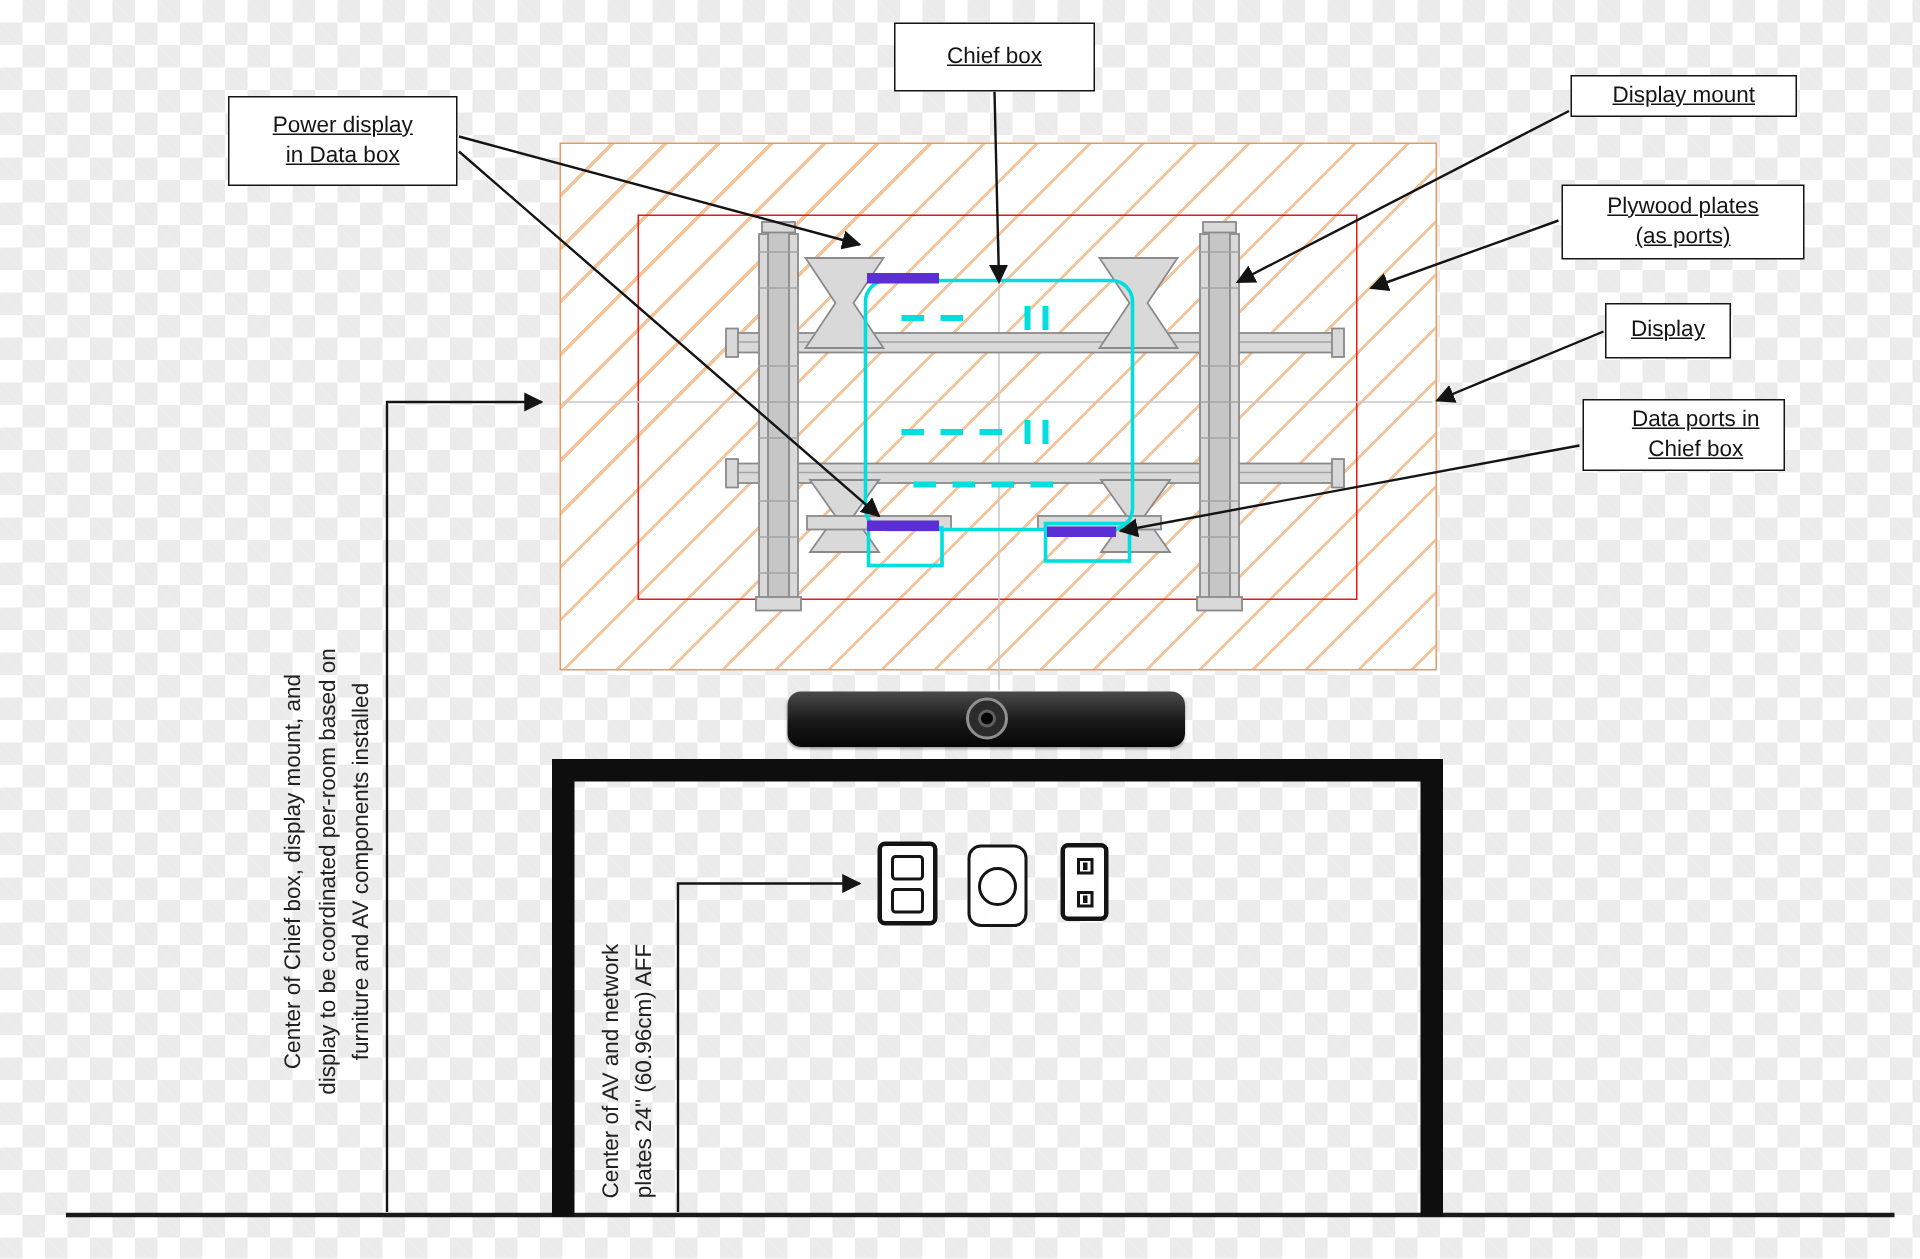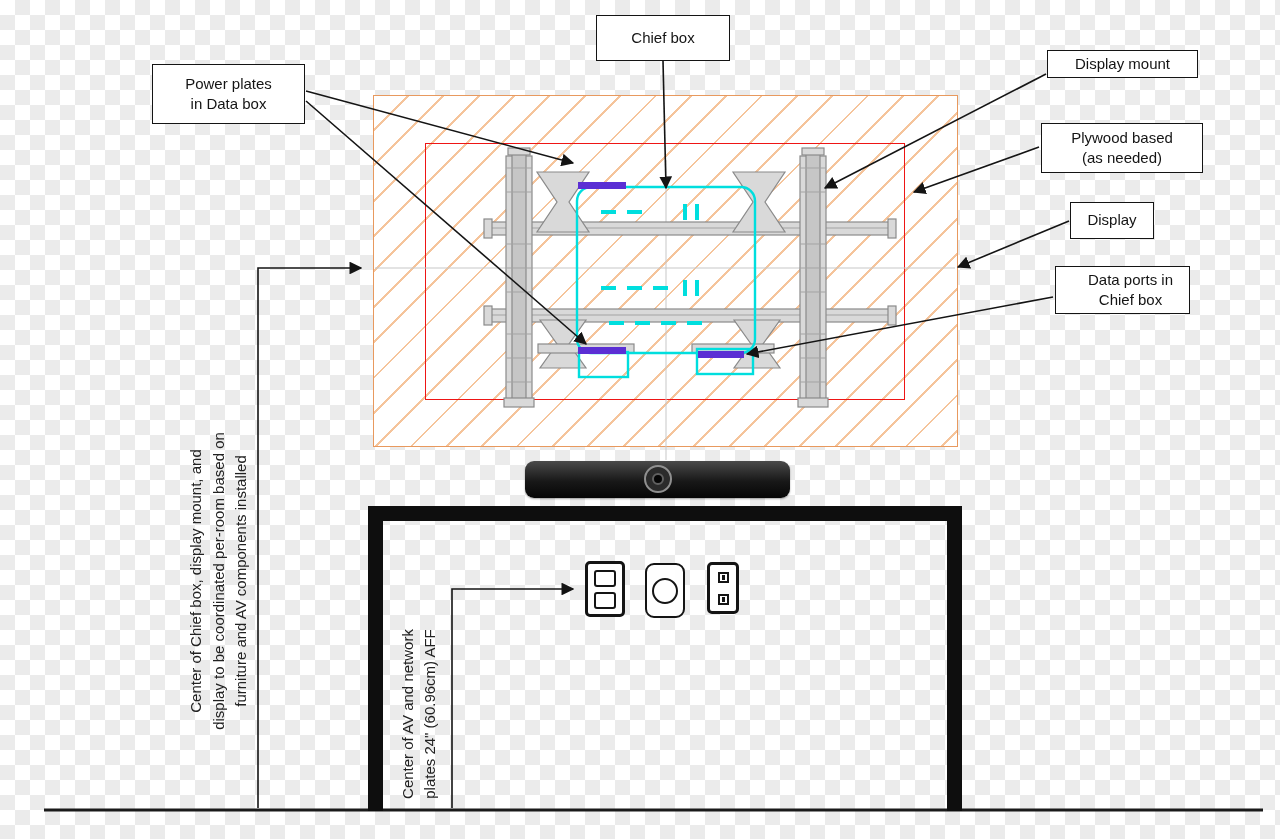--- a/index.html
+++ b/index.html
@@ -39,21 +39,21 @@
   .mount line { stroke:#a3a3a3; stroke-width:1; }
   .chief rect { fill:none; stroke:var(--accent-cyan); stroke-width:2.4; }
   .chief rect.dash { fill:var(--accent-cyan); stroke:none; }
   .socket { fill:var(--accent-purple); stroke:none; }
   .arrows line, .arrows polyline { stroke:#141414; stroke-width:1.6; fill:none; }
   .floor { stroke:#1a1a1a; stroke-width:3; }
 
   .callout {
     position:absolute; background:#ffffff; border:1.5px solid #141414;
     display:flex; flex-direction:column; align-items:center; justify-content:center;
-    text-align:center; font-size:15px; line-height:1.35;
+    text-align:center; font-size:15px; line-height:1.35;text-decoration:underline;
   }
 
   .vnote {
     position:absolute; transform:rotate(-90deg);
     font-size:15px; line-height:22.5px; color:#222;
     display:flex; flex-direction:column; justify-content:center; text-align:center;
   }
   .vnote span { display:block; white-space:nowrap; }
 
   .table-top { position:absolute; left:368px; top:506px; width:594px; height:15px; background:#0e0e0e; }
@@ -215,31 +215,31 @@
     <div class="jack">
         <div class="jack-pin"></div>
       </div>
   </div>
 
   <div class="callout" style="left:596px;top:15px;width:134px;height:46px;">
     <span>Chief box</span>
   </div>
 
   <div class="callout" style="left:152px;top:64px;width:153px;height:60px;">
-    <span>Power plates</span>
+    <span>Power display</span>
     <span>in Data box</span>
   </div>
 
   <div class="callout" style="left:1047px;top:50px;width:151px;height:28px;">
     <span>Display mount</span>
   </div>
 
   <div class="callout" style="left:1041px;top:123px;width:162px;height:50px;">
-    <span>Plywood based</span>
-    <span>(as needed)</span>
+    <span>Plywood plates</span>
+    <span>(as ports)</span>
   </div>
 
   <div class="callout" style="left:1070px;top:202px;width:84px;height:37px;">
     <span>Display</span>
   </div>
 
   <div class="callout" style="left:1055px;top:266px;width:135px;height:48px;padding-left:16px;">
     <span>Data ports in</span>
     <span>Chief box</span>
   </div>

